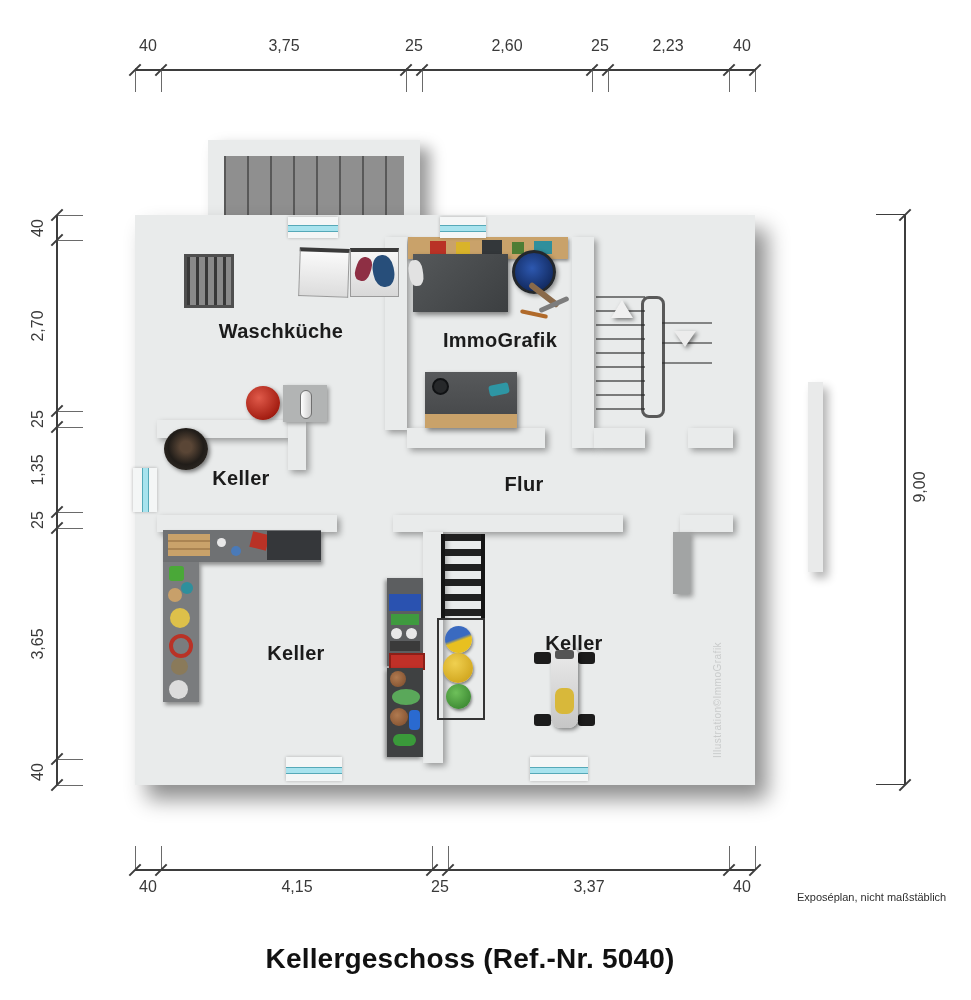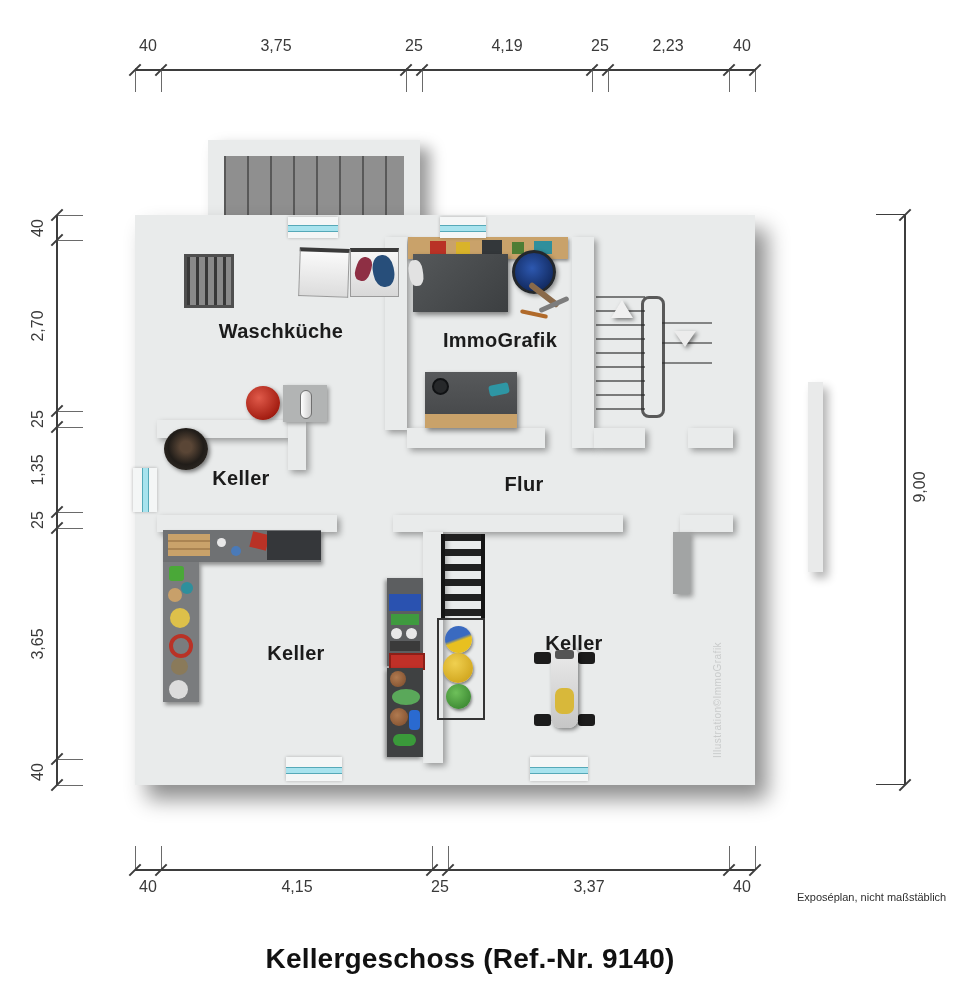--- a/index.html
+++ b/index.html
@@ -53,23 +53,23 @@
   .ball{position:absolute;border-radius:50%;}
 </style>
 </head>
 <body>
 
 <div class="canvas">
 
   <div>
     <div class="dim-line" style="left:135px;top:69px;width:620px;height:1.5px;"></div>
     <span class="dim-label" style="left:148px;top:46px;">40</span>
-    <span class="dim-label" style="left:276px;top:46px;">3,75</span>
+    <span class="dim-label" style="left:284px;top:46px;">3,75</span>
     <span class="dim-label" style="left:414px;top:46px;">25</span>
-    <span class="dim-label" style="left:507px;top:46px;">4,19</span>
+    <span class="dim-label" style="left:507px;top:46px;">2,60</span>
     <span class="dim-label" style="left:600px;top:46px;">25</span>
     <span class="dim-label" style="left:668px;top:46px;">2,23</span>
     <span class="dim-label" style="left:742px;top:46px;">40</span>
   </div>
 
   <div>
     <div class="dim-line" style="left:56px;top:215px;width:1.5px;height:570px;"></div>
     <span class="dim-label rot" style="left:38px;top:228px;">40</span>
     <span class="dim-label rot" style="left:38px;top:326px;">2,70</span>
     <span class="dim-label rot" style="left:38px;top:419px;">25</span>
@@ -291,15 +291,15 @@
   <div class="room-label" style="left:241px;top:478px;">Keller</div>
   <div class="room-label" style="left:524px;top:484px;">Flur</div>
   <div class="room-label" style="left:296px;top:653px;">Keller</div>
   <div class="room-label" style="left:574px;top:643px;">Keller</div>
 
 
   <div class="credit" style="left:712px;top:758px;">Illustration©ImmoGrafik</div>
   <div class="abs" style="left:808px;top:382px;width:15px;height:190px;background:#e9eaea;box-shadow:5px 6px 10px rgba(0,0,0,.3);"></div>
 
   <div class="disclaimer" style="left:797px;top:891px;">Exposéplan, nicht maßstäblich</div>
-  <div class="title" style="left:470px;top:943px;">Kellergeschoss (Ref.-Nr. 9140)</div>
+  <div class="title" style="left:470px;top:943px;">Kellergeschoss (Ref.-Nr. 5040)</div>
 
 </div>
 
 </body></html>

